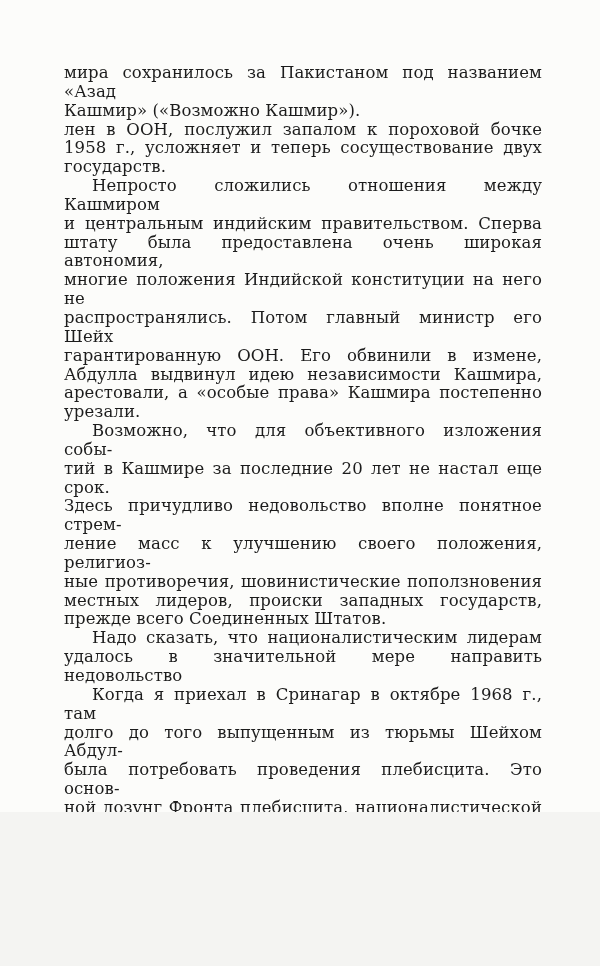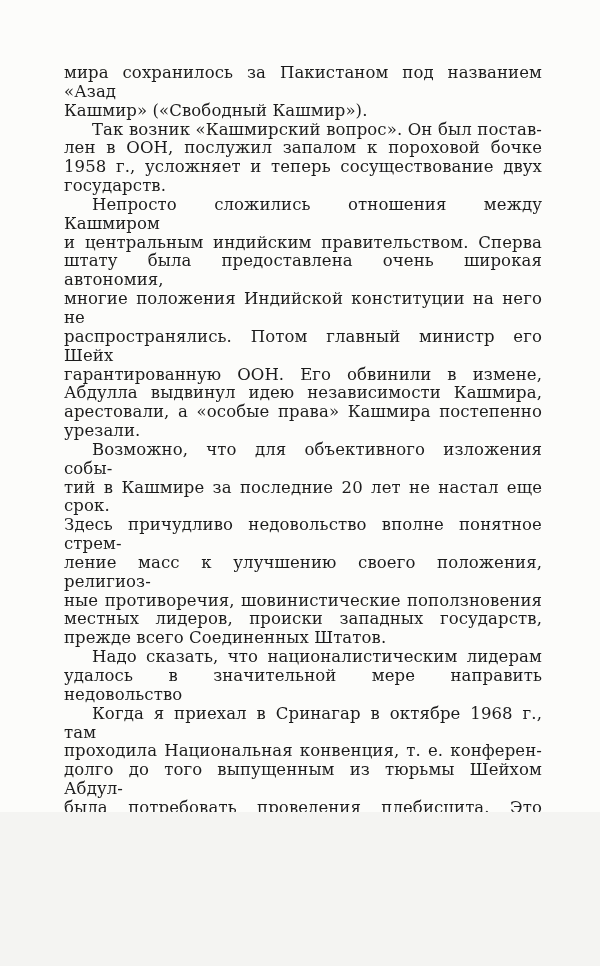--- a/index.html
+++ b/index.html
@@ -45,24 +45,23 @@
     letter-spacing: 0.5px;
   }
 </style>
 </head>
 <body>
 
 <div class="scan-page">
   <div class="text-block">
       <div class="paragraph">
         <div class="line">мира сохранилось за Пакистаном под названием «Азад</div>
-        <div class="line end">Кашмир» («Свободный Кашмир»).</div>
+        <div class="line end">Кашмир» («Возможно Кашмир»).</div>
       </div>
       <div class="paragraph">
-        <div class="line indent">Так возник «Кашмирский вопрос». Он был постав-</div>
         <div class="line">лен в ООН, послужил запалом к пороховой бочке</div>
         <div class="line">1958 г., усложняет и теперь сосуществование двух</div>
         <div class="line end">государств.</div>
       </div>
       <div class="paragraph">
         <div class="line indent">Непросто сложились отношения между Кашмиром</div>
         <div class="line">и центральным индийским правительством. Сперва</div>
         <div class="line">штату была предоставлена очень широкая автономия,</div>
         <div class="line">многие положения Индийской конституции на него не</div>
         <div class="line">распространялись. Потом главный министр его Шейх</div>
@@ -79,20 +78,19 @@
         <div class="line">ные противоречия, шовинистические поползновения</div>
         <div class="line">местных лидеров, происки западных государств,</div>
         <div class="line end">прежде всего Соединенных Штатов.</div>
       </div>
       <div class="paragraph">
         <div class="line indent">Надо сказать, что националистическим лидерам</div>
         <div class="line">удалось в значительной мере направить недовольство</div>
       </div>
       <div class="paragraph">
         <div class="line indent">Когда я приехал в Сринагар в октябре 1968 г., там</div>
-        <div class="line">проходила Национальная конвенция, т. е. конферен-</div>
         <div class="line">долго до того выпущенным из тюрьмы Шейхом Абдул-</div>
         <div class="line">была потребовать проведения плебисцита. Это основ-</div>
         <div class="line">ной лозунг Фронта плебисцита, националистической</div>
       </div>
     </div>
   <div class="page-number">295</div>
 </div>
 
 </body></html>

